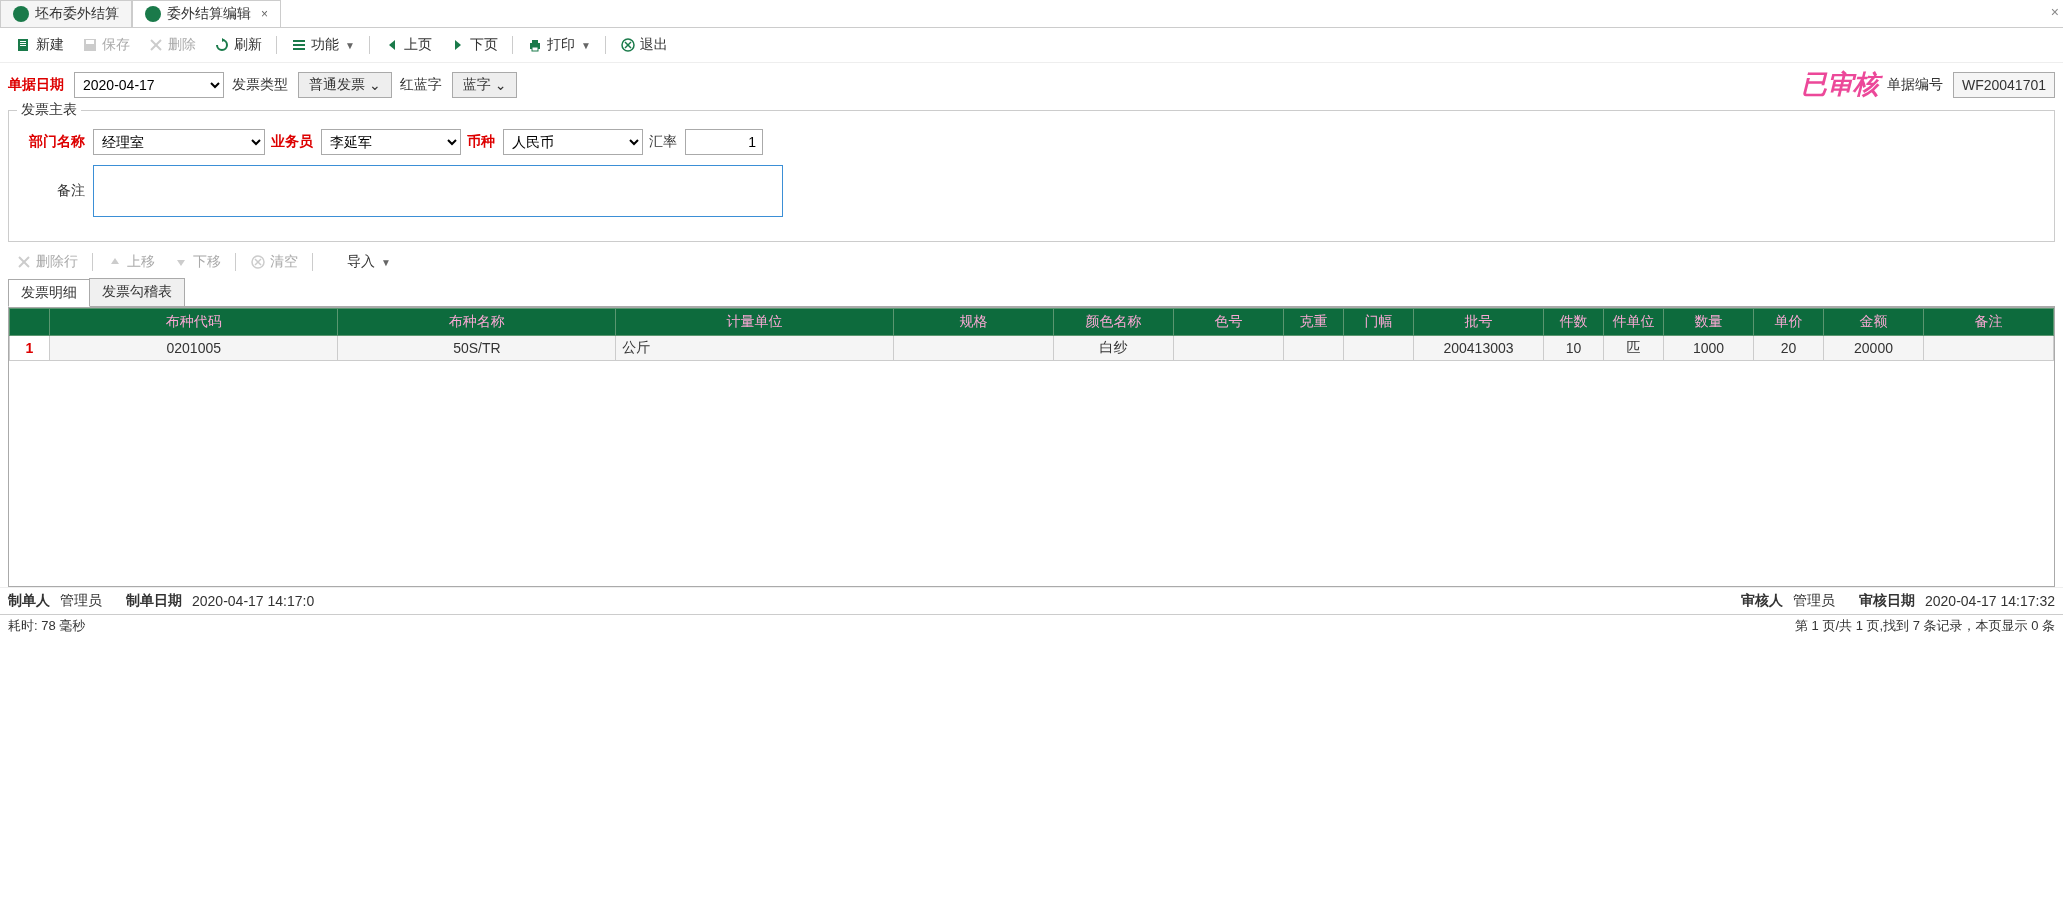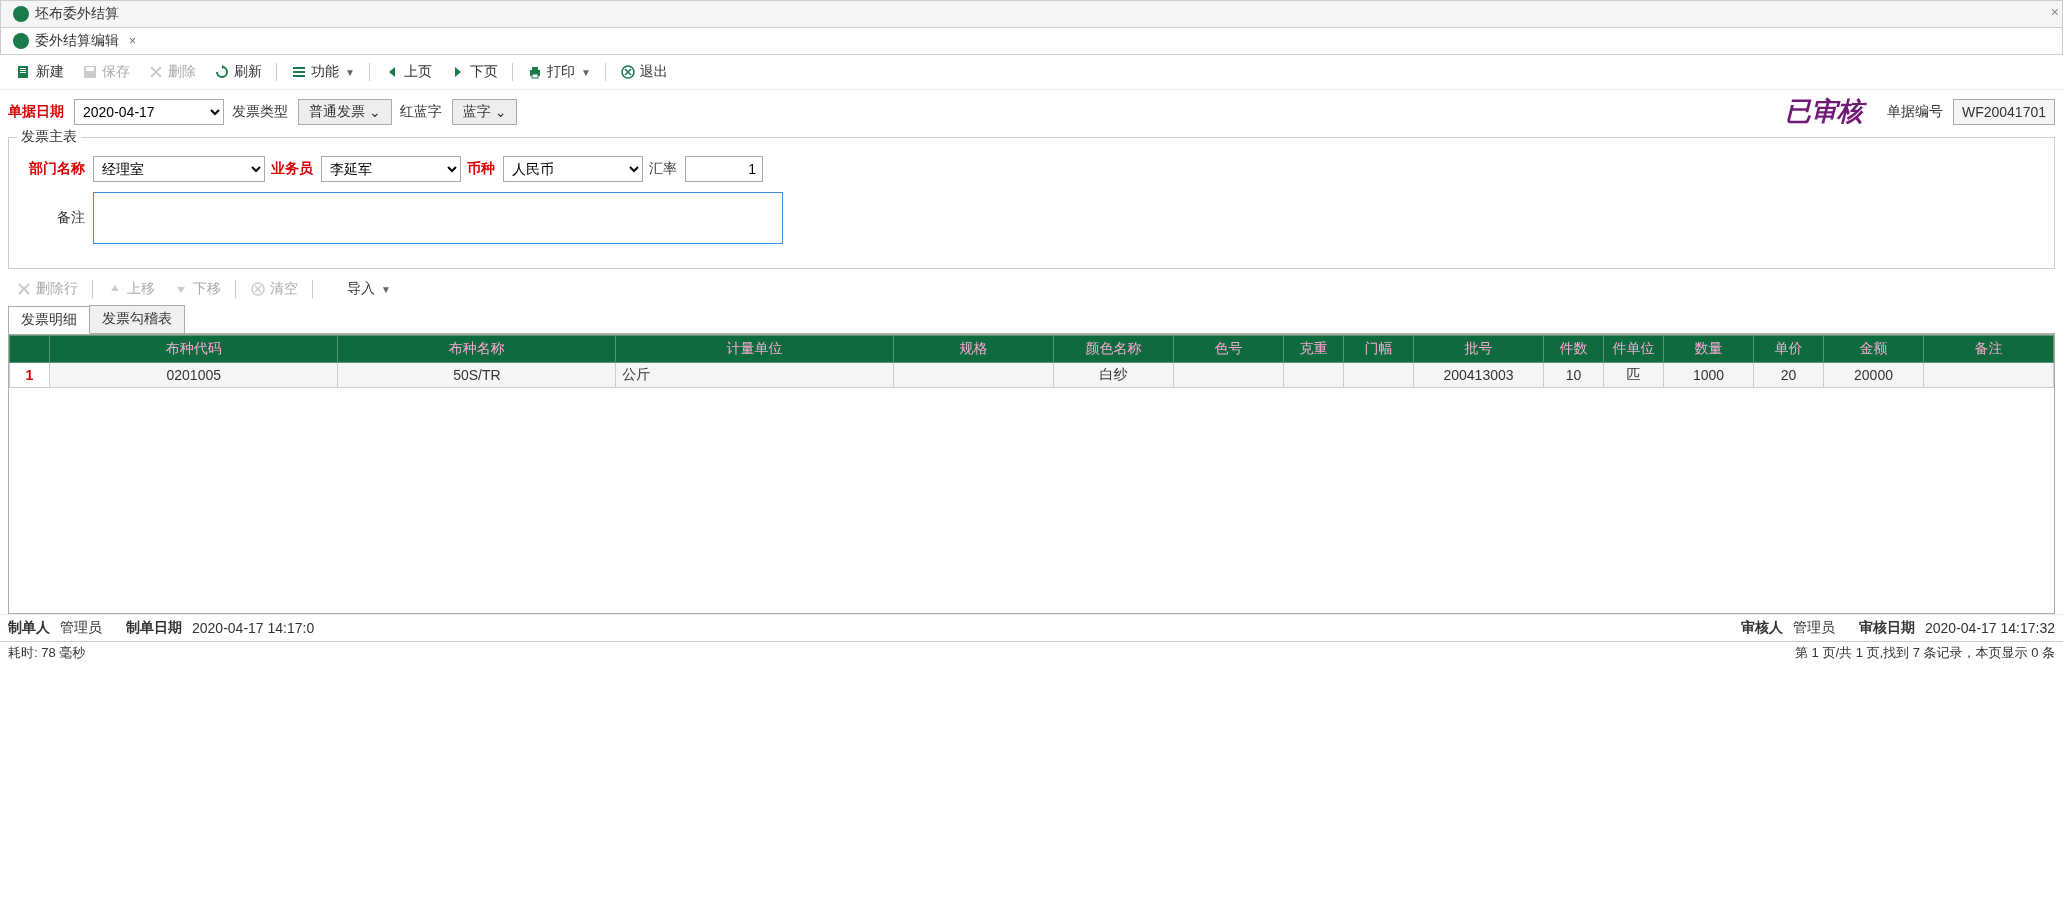--- a/index.html
+++ b/index.html
@@ -1,38 +1,38 @@
 <!DOCTYPE html>
 <html><head>
 <meta charset="utf-8">
 <style>
 * { box-sizing: border-box; margin: 0; padding: 0; }
 body { font-family: "Microsoft YaHei", Arial, sans-serif; font-size: 14px; color: #333; background: #fff; }
 
-.tabs { display: flex; border-bottom: 1px solid #ccc; background: #fff; position: relative; flex-direction: column; }
+.tabs { display: flex; border-bottom: 1px solid #ccc; background: #fff; position: relative; }
 .tab { padding: 4px 12px; border: 1px solid #ccc; border-bottom: none; margin-right: 0; display: flex; align-items: center; gap: 6px; background: #f5f5f5; cursor: pointer; }
 .tab.active { background: #fff; }
 .tab .globe { width: 16px; height: 16px; border-radius: 50%; background: #1a7a4a; display: inline-block; position: relative; }
 .tab .close-x { color: #666; font-size: 12px; margin-left: 4px; }
 .tabs .far-close { position: absolute; right: 4px; top: 4px; color: #888; cursor: pointer; }
 
 .toolbar { display: flex; align-items: center; padding: 5px 8px; gap: 2px; border-bottom: 1px solid #eee; }
 .tbtn { display: flex; align-items: center; gap: 4px; padding: 3px 8px; cursor: pointer; border-radius: 2px; }
 .tbtn .ico { width: 16px; height: 16px; display: inline-flex; align-items: center; justify-content: center; }
 .tsep { width: 1px; height: 18px; background: #ccc; margin: 0 4px; }
 .disabled { color: #aaa; }
 .tbtn .dd { font-size: 10px; margin-left: 2px; color: #666; }
 
 .topform { display: flex; align-items: center; padding: 4px 8px; gap: 8px; }
 .lbl { font-size: 14px; margin-right: 2px; }
 .red { color: #d00; font-weight: bold; }
 .inp { border: 1px solid #aaa; padding: 2px 6px; font-size: 14px; height: 26px; background: #fff; }
 .ddbtn { border: 1px solid #aaa; background: #eee; padding: 3px 10px; display: inline-flex; align-items: center; gap: 4px; cursor: pointer; }
 .spacer { flex: 1; }
-.audited { color: #701a75; font-family: "KaiTi", serif; font-size: 26px; font-weight: bold; font-style: italic; margin-right: 16px; }
+.audited { color: #ec4899; font-family: "KaiTi", serif; font-size: 26px; font-weight: bold; font-style: italic; margin-right: 0; }
 .billno { border: 1px solid #aaa; background: #f5f5f5; padding: 2px 8px; height: 26px; display: inline-flex; align-items: center; }
 
 .fieldset { border: 1px solid #ccc; margin: 4px 8px; padding: 8px 12px 24px; position: relative; }
 .fieldset .legend { position: absolute; top: -10px; left: 8px; background: #fff; padding: 0 4px; font-size: 14px; }
 .frow { display: flex; align-items: center; gap: 6px; margin-top: 10px; }
 .sel { border: 1px solid #aaa; height: 26px; padding: 2px 4px; font-size: 14px; background: #fff; }
 .remark { width: 690px; height: 52px; border: 1px solid #3b8fd6; resize: none; }
 
 .subtoolbar { display: flex; align-items: center; padding: 4px 8px; gap: 2px; }
 

